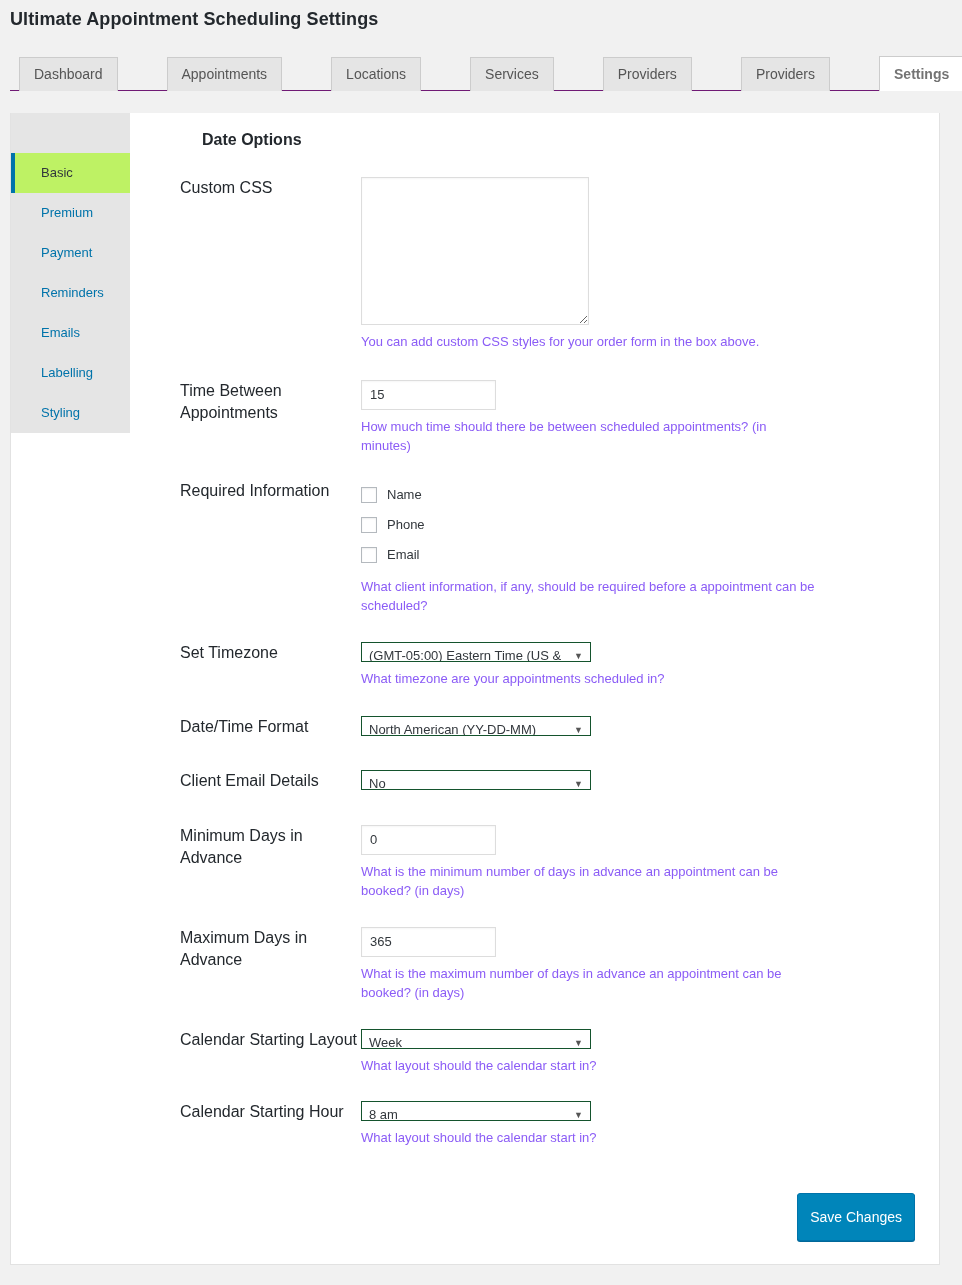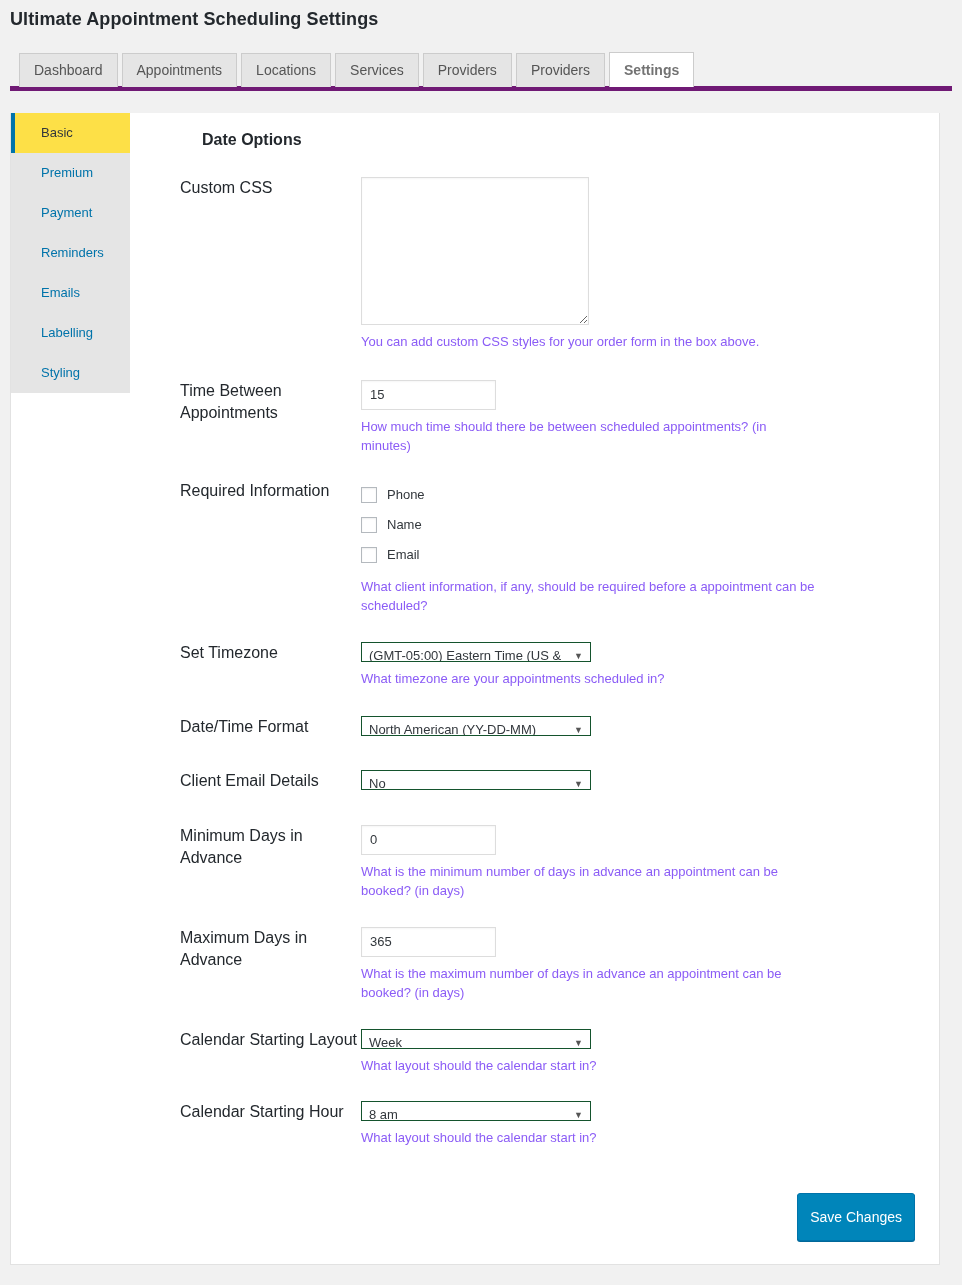--- a/index.html
+++ b/index.html
@@ -28,25 +28,26 @@
     letter-spacing: 0.1px;
   }
 
   
   .tab-bar {
     position: absolute;
     left: 10px;
     top: 56px;
     width: 942px;
     height: 35px;
-    border-bottom: 5px solid #701a75;
+    border-bottom: 1px solid #701a75;
     box-sizing: border-box;
     display: flex;
     align-items: flex-end;
     padding-left: 9px;
+    gap: 45px;
   }
   .tab {
     height: 34px;
     line-height: 33px;
     padding: 0 14px;
     margin-right: 4px;
     background: #e5e5e5;
     border: 1px solid #ccc;
     border-bottom: none;
     color: #555;
@@ -91,23 +92,24 @@
     height: 40px;
     line-height: 40px;
     padding-left: 26px;
     color: #0073aa;
     font-size: 13px;
     box-sizing: border-box;
     border-left: 4px solid transparent;
     cursor: pointer;
   }
   .side-item.active {
-    background: #fde047;
+    background: #bef264;
     color: #32373c;
     border-left: 4px solid #0073aa;
+    margin-top: 40px;
   }
 
   
   .content {
     position: absolute;
     left: 120px;
     top: 0;
     right: 0;
     bottom: 0;
     background: #fff;
@@ -296,25 +298,25 @@
           <input class="txt" type="text" value="15" style="">
           <div class="desc">How much time should there be between scheduled appointments? (in minutes)</div>
         </div>
       </div>
 
       <div class="row" style="margin-top:24px;">
         <div class="row-label">Required Information</div>
         <div class="row-field">
           <div class="chk-row">
             <span class="chk"></span>
-            <span class="chk-label">Phone</span>
+            <span class="chk-label">Name</span>
           </div>
           <div class="chk-row">
             <span class="chk"></span>
-            <span class="chk-label">Name</span>
+            <span class="chk-label">Phone</span>
           </div>
           <div class="chk-row">
             <span class="chk"></span>
             <span class="chk-label">Email</span>
           </div>
           <div class="desc">What client information, if any, should be required before a appointment can be scheduled?</div>
         </div>
       </div>
 
       <div class="row" style="margin-top:26px;">

